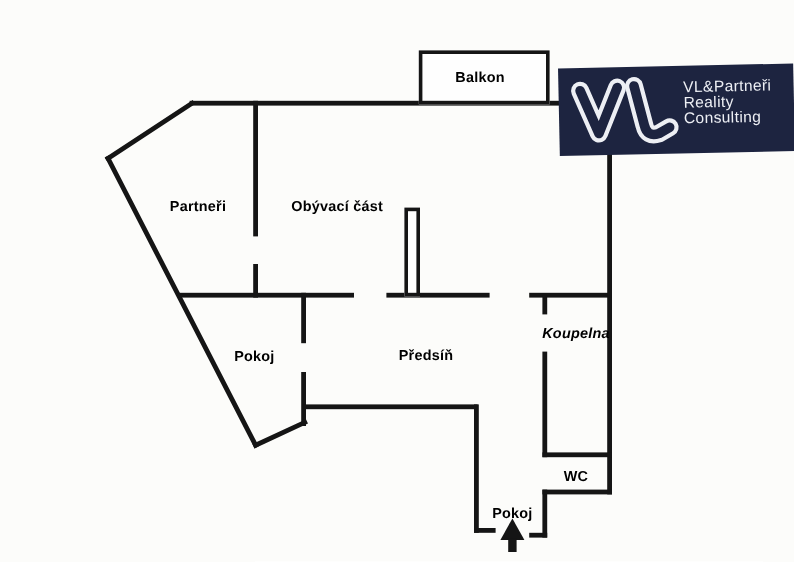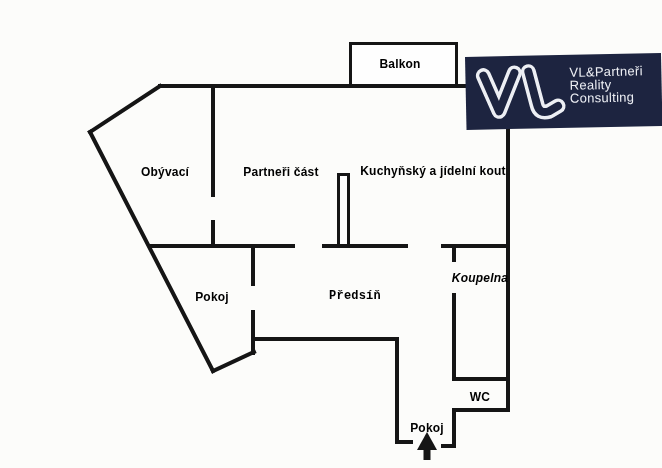--- a/index.html
+++ b/index.html
@@ -61,25 +61,24 @@
   <div class="wall" style="left:452px;top:408px;width:4px;height:40px;"></div>
   <div class="wall" style="left:452px;top:246px;width:4px;height:16px;"></div>
   <div class="wall" style="left:452px;top:293px;width:4px;height:88px;"></div>
   <div class="wall" style="left:452px;top:377px;width:58px;height:4px;"></div>
   <div class="wall" style="left:452px;top:408px;width:58px;height:4px;"></div>
 
   <div class="outline-box" style="left:349px;top:42px;width:109px;height:45px;"></div>
   <div class="outline-box" style="left:337px;top:173px;width:13px;height:74px;"></div>
 
   <div class="label" style="left:400px;top:64px;">Balkon</div>
-  <div class="label" style="left:165px;top:172px;">Obývací</div>
-  <div class="label" style="left:281px;top:172px;">Partneři část</div>
-  <div class="label" style="left:433px;top:171px;">Kuchyňský a jídelní kout</div>
+  <div class="label" style="left:165px;top:172px;">Partneři</div>
+  <div class="label" style="left:281px;top:172px;">Obývací část</div>
   <div class="label" style="left:212px;top:297px;text-align:center;">Pokoj</div>
-  <div class="label" style="left:355px;top:296px;font-family:Liberation Mono, monospace;">Předsíň</div>
+  <div class="label" style="left:355px;top:296px;">Předsíň</div>
   <div class="label" style="left:480px;top:278px;font-style:italic;">Koupelna</div>
   <div class="label" style="left:480px;top:397px;">WC</div>
   <div class="label" style="left:427px;top:428px;">Pokoj</div>
 
   <div class="logo">
     <svg style="position:absolute;left:4px;top:5px;" width="100" height="64" viewBox="0 0 100 64">
       <path class="mono-outer" d="M 14 14 L 29 50 L 45 12"></path>
       <path class="mono-inner" d="M 14 14 L 29 50 L 45 12"></path>
       <path class="mono-outer" d="M 59 11 L 67 44 Q 69 54 79 51 L 88 46"></path>
       <path class="mono-inner" d="M 59 11 L 67 44 Q 69 54 79 51 L 88 46"></path>

